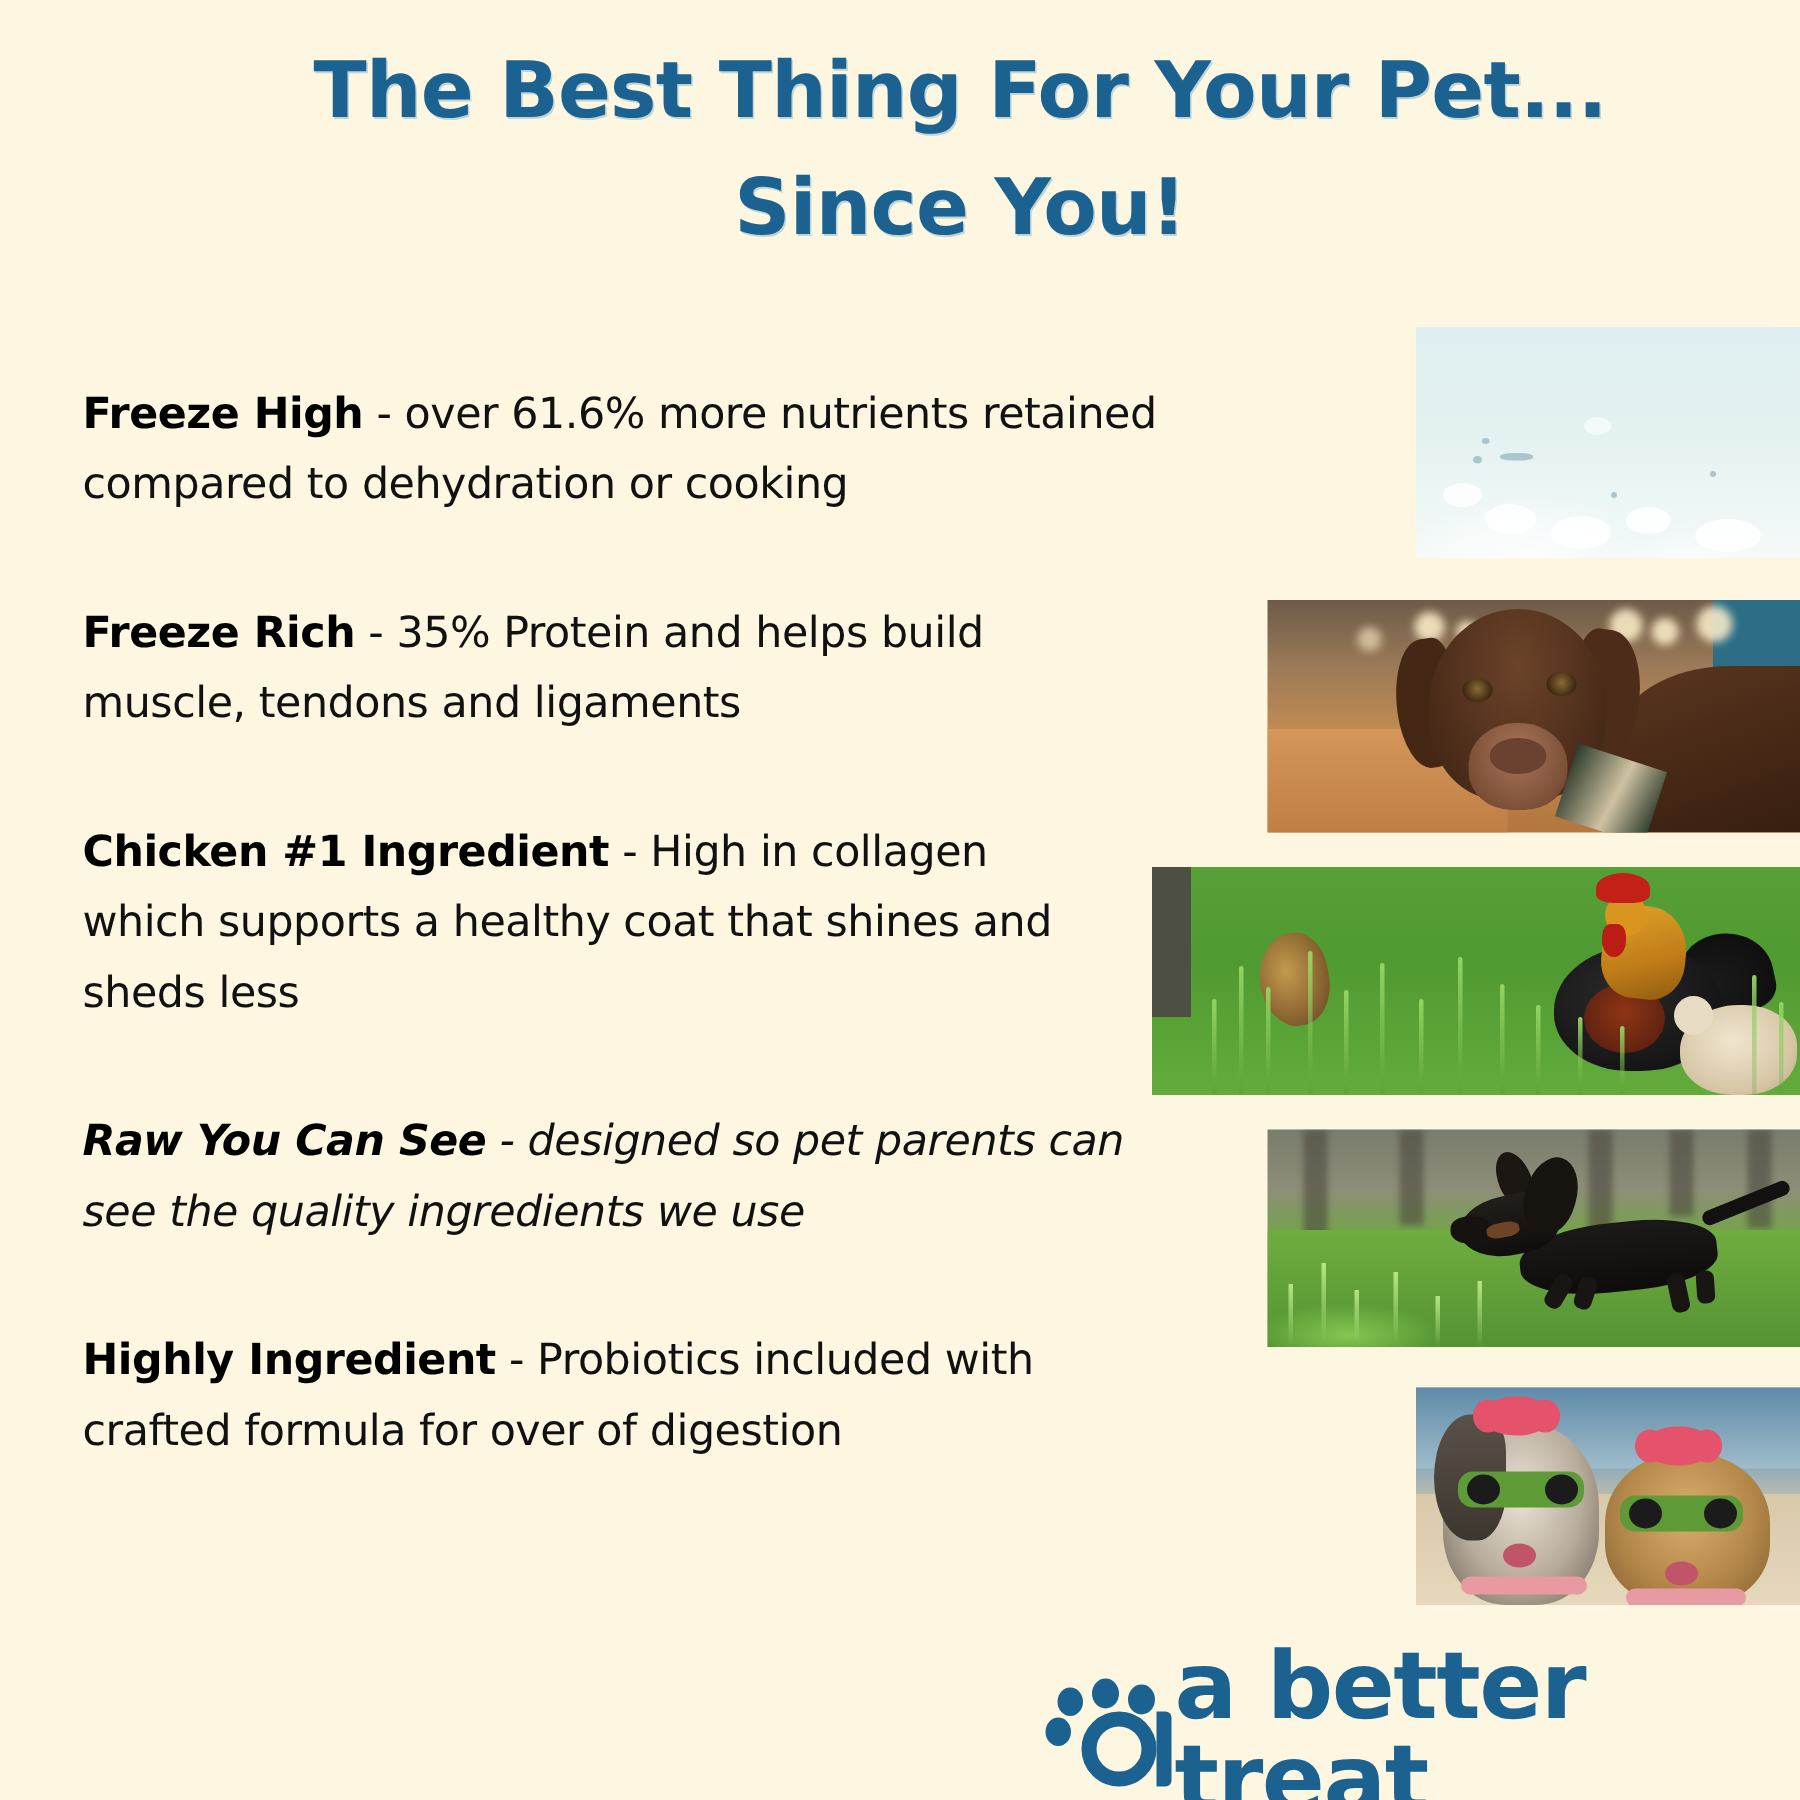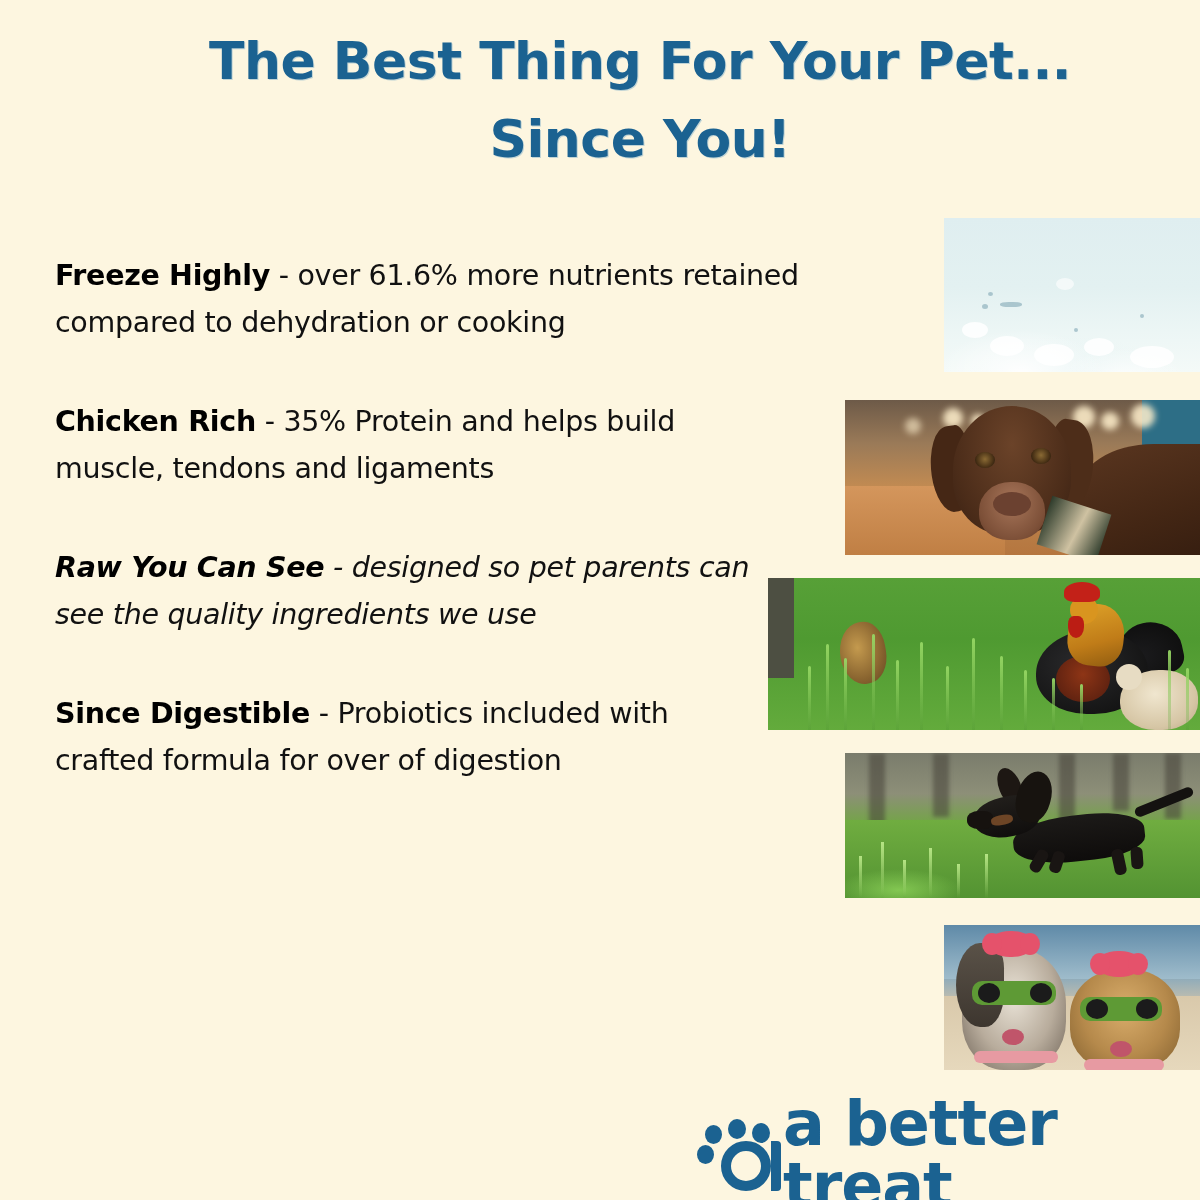--- a/index.html
+++ b/index.html
@@ -381,34 +381,37 @@
 <body>
 
 <div id="headline">
   <span class="line">The Best Thing For Your Pet...</span>
   <span class="line">Since You!</span>
 </div>
 
 <div id="benefits">
 
   <p class="benefit b1">
-    <span class="term">Freeze Highly</span><span class="desc"> - over 61.6% more nutrients retained compared to dehydration or cooking</span>
+    <span class="term">Freeze High</span><span class="desc"> - over 61.6% more nutrients retained compared to dehydration or cooking</span>
   </p>
 
   <p class="benefit b2">
-    <span class="term">Chicken Rich</span><span class="desc"> - 35% Protein and helps build muscle, tendons and ligaments</span>
+    <span class="term">Freeze Rich</span><span class="desc"> - 35% Protein and helps build muscle, tendons and ligaments</span>
   </p>
 
+  <p class="benefit b3">
+    <span class="term">Chicken #1 Ingredient</span><span class="desc"> - High in collagen which supports a healthy coat that shines and sheds less</span>
+  </p>
 
   <p class="benefit b4">
     <span class="term">Raw You Can See</span><span class="desc"> - designed so pet parents can see the quality ingredients we use</span>
   </p>
 
   <p class="benefit b5">
-    <span class="term">Since Digestible</span><span class="desc"> - Probiotics included with crafted formula for over of digestion</span>
+    <span class="term">Highly Ingredient</span><span class="desc"> - Probiotics included with crafted formula for over of digestion</span>
   </p>
 
 </div>
 
 <div class="photo" id="photo-ice">
   <div class="flake" style="left:18px; top:104px; width:26px; height:16px;"></div>
   <div class="flake" style="left:46px; top:118px; width:34px; height:20px;"></div>
   <div class="flake" style="left:90px; top:126px; width:40px; height:22px;"></div>
   <div class="flake" style="left:140px; top:120px; width:30px; height:18px;"></div>
   <div class="flake" style="left:186px; top:128px; width:44px; height:22px;"></div>

